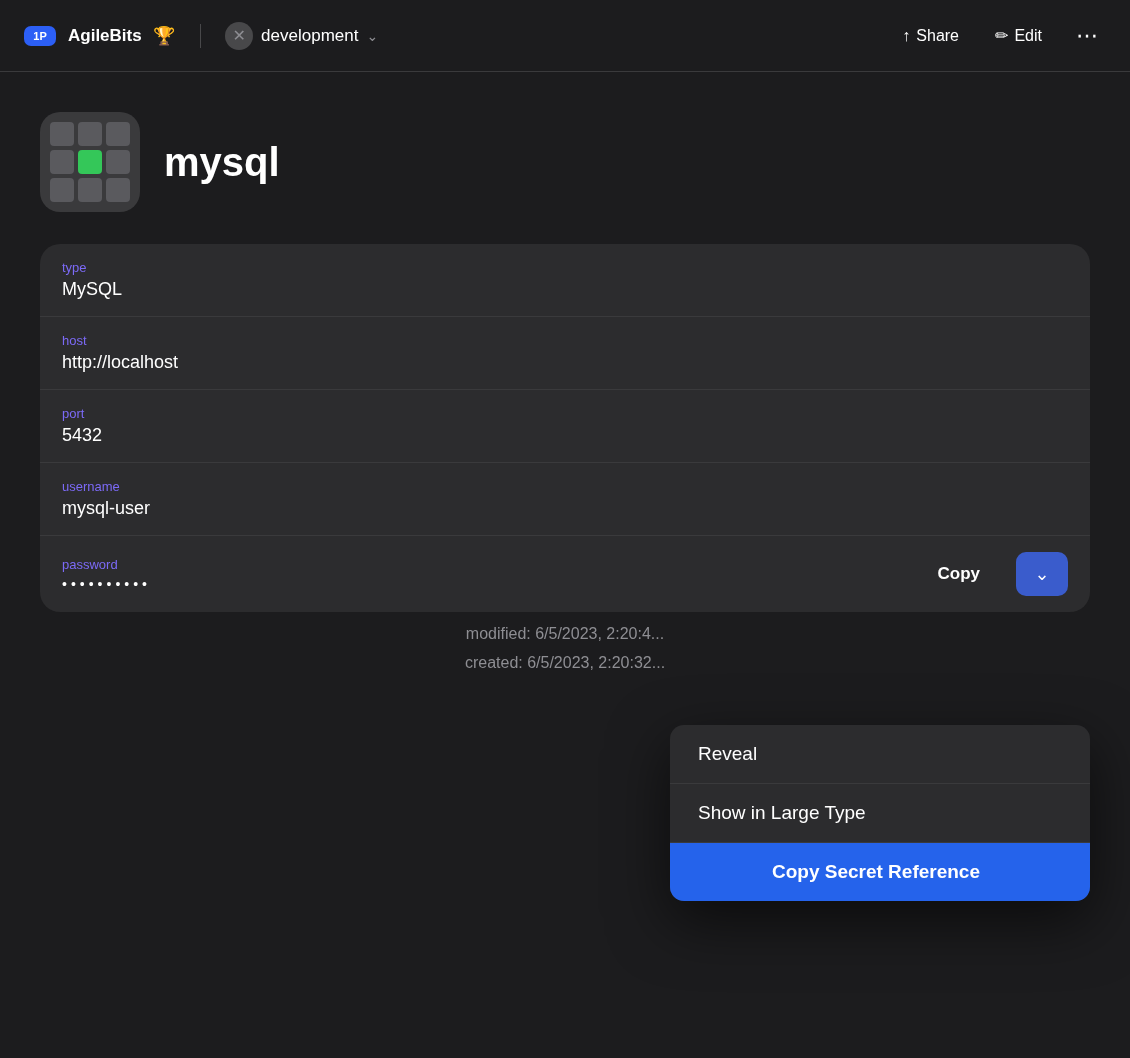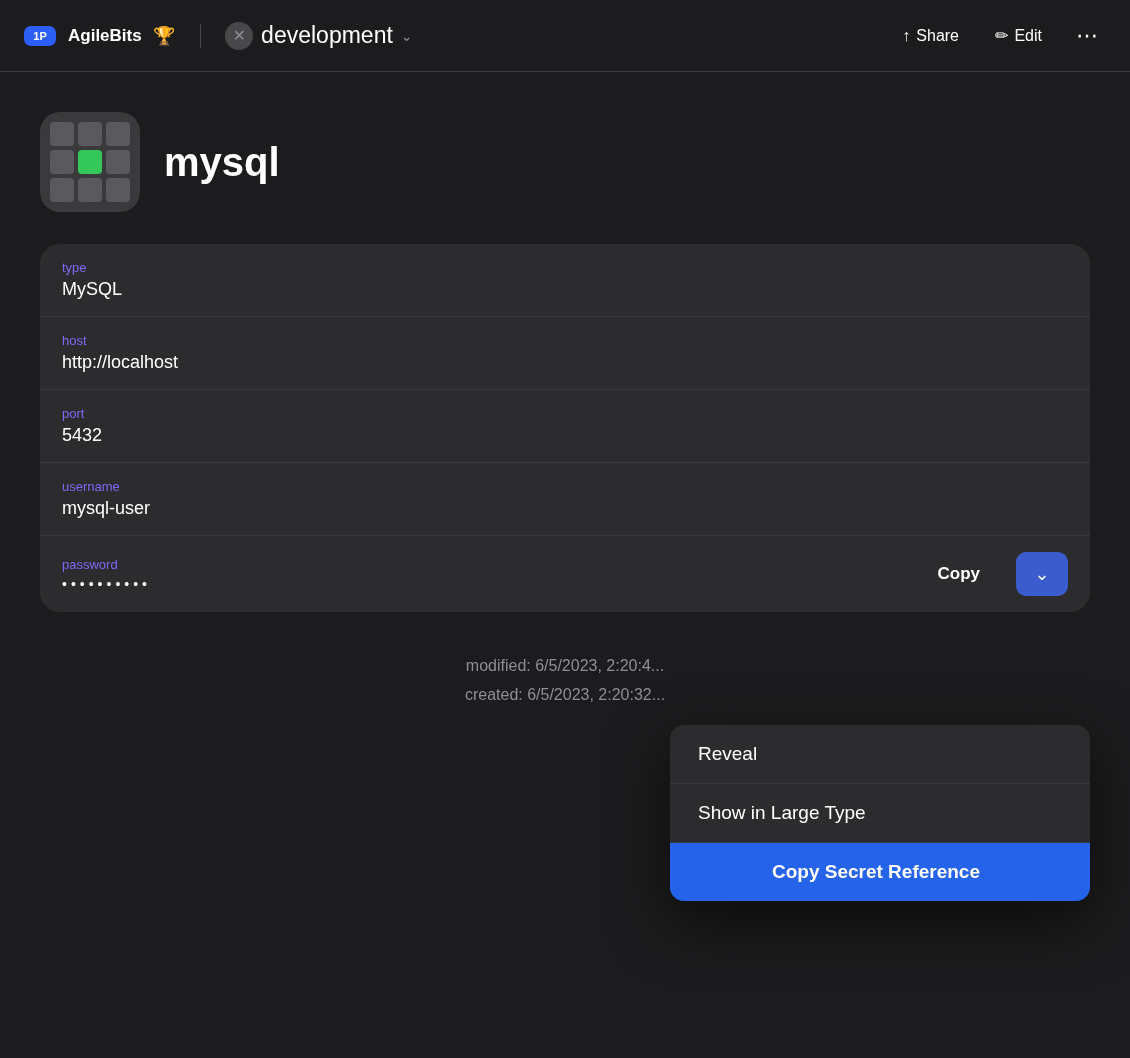--- a/index.html
+++ b/index.html
@@ -67,21 +67,21 @@
       background: #48484a;
       display: flex;
       align-items: center;
       justify-content: center;
     }
     .vault-icon-x {
       font-size: 16px;
       color: #8e8e93;
     }
     .vault-name {
-      font-size: 23px;
+      font-size: 17px;
       font-weight: 500;
       color: #ffffff;
     }
     .chevron-icon {
       font-size: 14px;
       color: #8e8e93;
     }
 
     .titlebar-right {
       display: flex;
@@ -145,21 +145,21 @@
       font-size: 40px;
       font-weight: 700;
       color: #ffffff;
     }
 
     
     .fields-card {
       background: #2c2c2e;
       border-radius: 20px;
       overflow: hidden;
-      margin-bottom: 40px;
+      margin-bottom: 8px;
     }
     .field-row {
       padding: 16px 22px;
       border-bottom: 1px solid #3a3a3c;
       position: relative;
     }
     .field-row:last-child {
       border-bottom: none;
     }
     .field-label {

